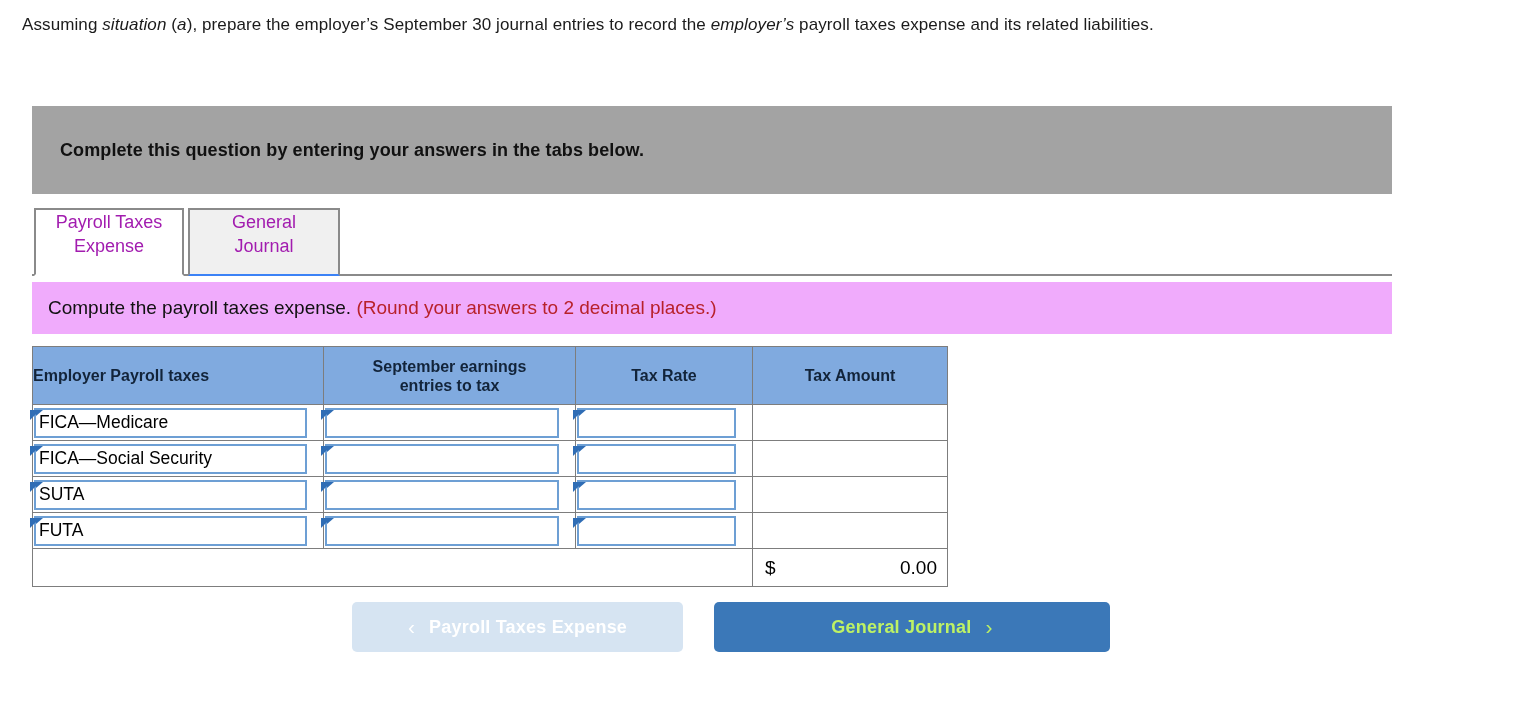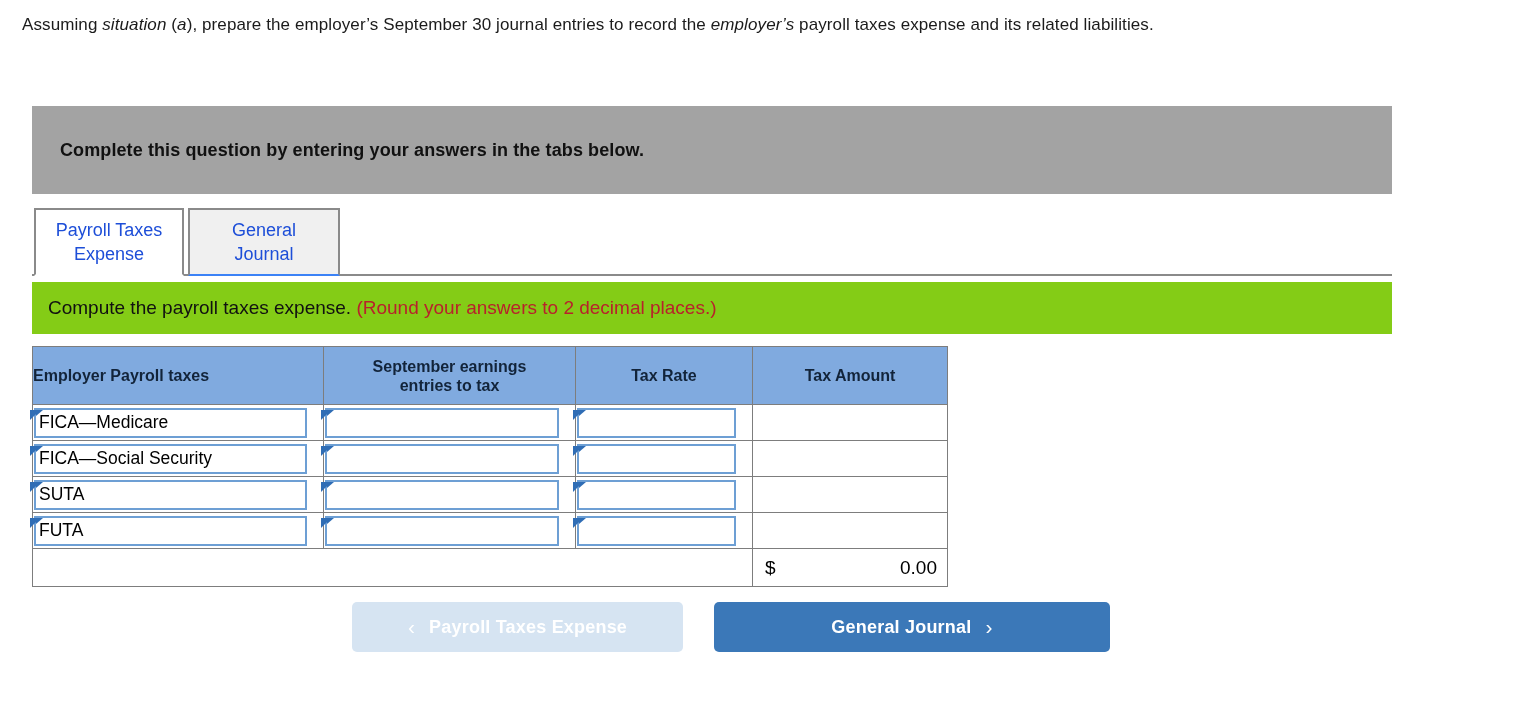--- a/index.html
+++ b/index.html
@@ -53,26 +53,25 @@
     left: 0; top: 66px;
     width: 1360px; height: 2px;
     background: #8a8a8a;
   }
   .tab {
     position: absolute;
     top: 0;
     height: 68px;
     border: 2px solid #8a8a8a;
     display: flex;
-    align-items: center;
     justify-content: center;
     text-align: center;
     font-size: 18px;
     line-height: 24px;
-    color: #1d4ed8;
+    color: #a21caf;
     cursor: pointer;
   }
   .tab.active {
     left: 2px;
     width: 150px;
     background: #ffffff;
     border-bottom: 2px solid #ffffff;
     z-index: 3;
   }
   .tab.inactive {
@@ -81,21 +80,21 @@
     background: #f0f0f0;
     border-bottom: 2px solid #3b82f6;
     z-index: 2;
   }
 
   
   .blue-bar {
     position: absolute;
     left: 32px; top: 282px;
     width: 1360px; height: 52px;
-    background: #84cc16;
+    background: #f0abfc;
     display: flex;
     align-items: center;
   }
   .blue-bar-text {
     margin-left: 16px;
     font-size: 19px;
     color: #111111;
   }
   .note-red { color: #b8222b; }
 
@@ -198,21 +197,21 @@
   }
   .btn-prev {
     left: 352px; width: 331px;
     background: #d6e4f2;
     color: #ffffff;
     cursor: default;
   }
   .btn-next {
     left: 714px; width: 396px;
     background: #3b78b8;
-    color: #ffffff;
+    color: #bef264;
     cursor: pointer;
   }
   .chev { font-size: 21px; font-weight: normal; }
 </style>
 </head>
 <body>
 
 <div id="page">
 
   <div class="prompt">

